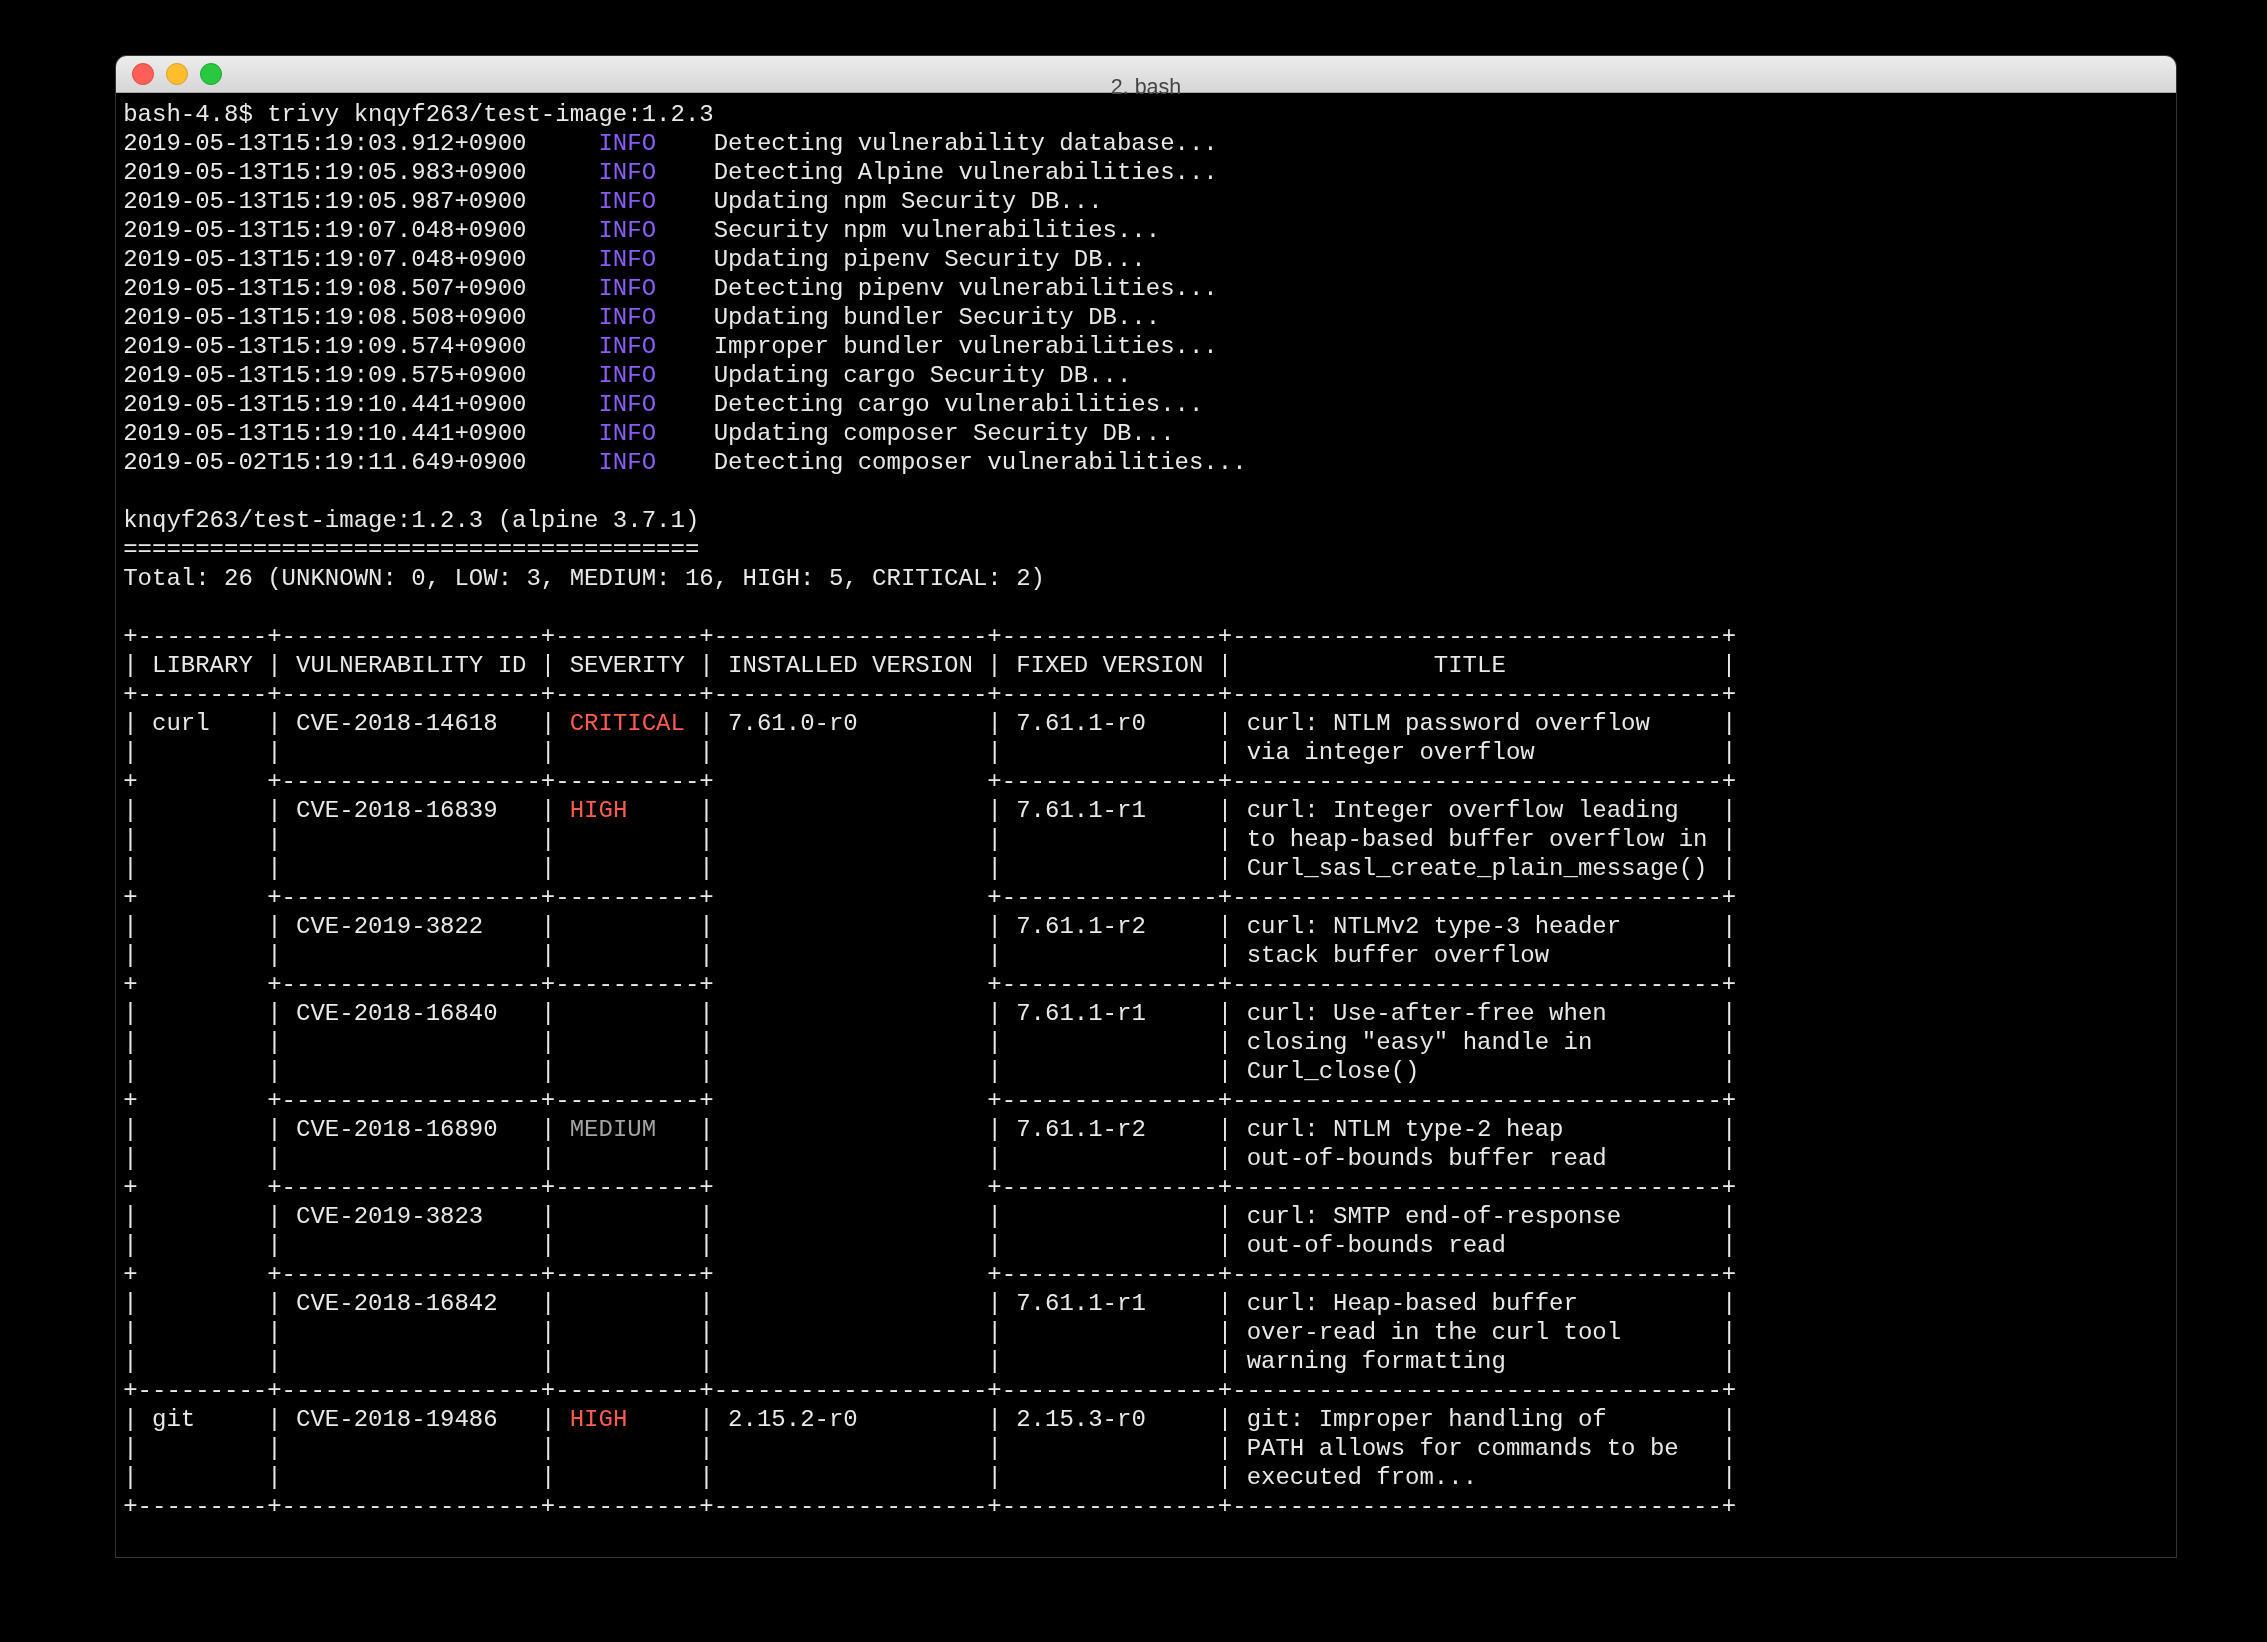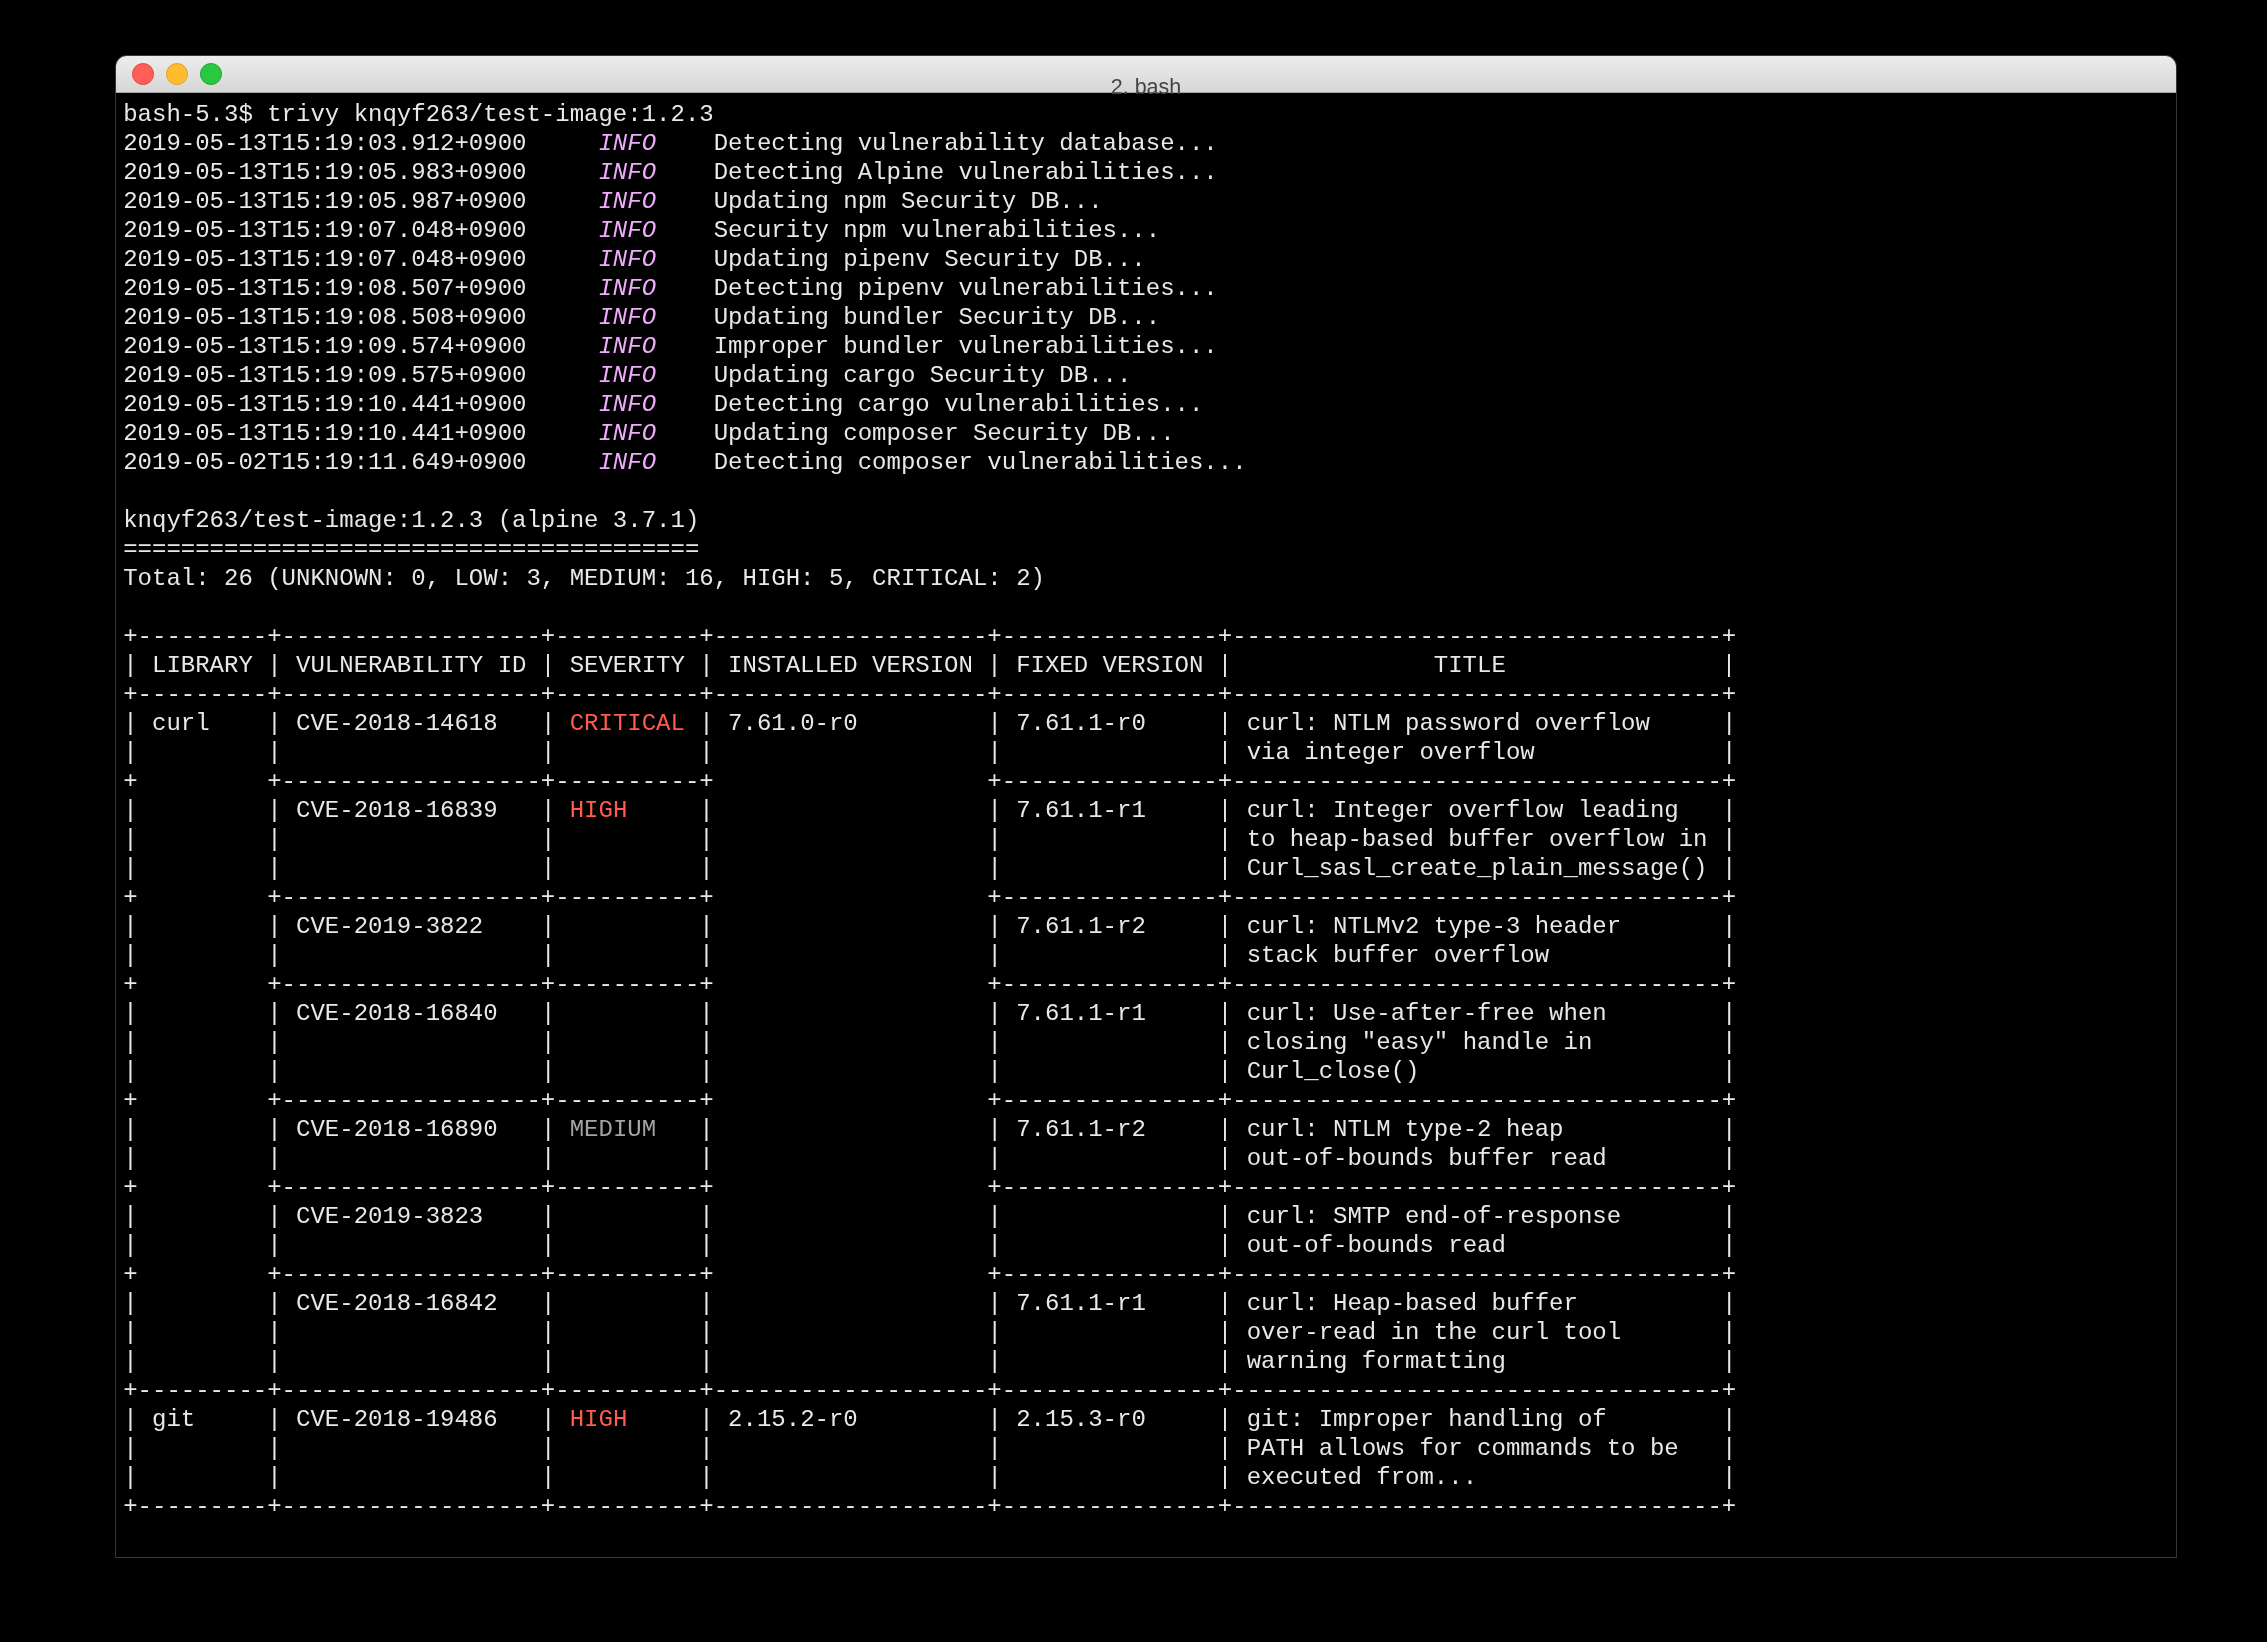--- a/index.html
+++ b/index.html
@@ -52,38 +52,38 @@
   }
   .term {
     padding: 7.2px 7.2px 36px 7.2px;
     font-family: "Menlo","Consolas","Courier New",monospace;
     font-size: 24px;
     line-height: 29px;
     color: #e8e8e8;
     white-space: pre;
     letter-spacing: 0;
   }
-  .blue { color: #f0abfc; font-style: italic; }
+  .blue { color: #8b5cf6; }
   .red { color: #ff5c4d; }
   .yellow { color: #a3a3a3; }
   .white { color: #e8e8e8; }
 </style>
 </head>
 <body>
 
 <div class="window">
   <div class="titlebar">
     <div class="dots">
       <div class="dot red"></div>
       <div class="dot yellow"></div>
       <div class="dot green"></div>
     </div>
     <div class="title">2. bash</div>
   </div>
-  <div class="term" id="term"><span class="white">bash-5.3$ trivy knqyf263/test-image:1.2.3</span>
+  <div class="term" id="term"><span class="white">bash-4.8$ trivy knqyf263/test-image:1.2.3</span>
 <span class="white">2019-05-13T15:19:03.912+0900 </span>    <span class="blue">INFO</span>    <span class="white">Detecting vulnerability database...</span>
 <span class="white">2019-05-13T15:19:05.983+0900 </span>    <span class="blue">INFO</span>    <span class="white">Detecting Alpine vulnerabilities...</span>
 <span class="white">2019-05-13T15:19:05.987+0900 </span>    <span class="blue">INFO</span>    <span class="white">Updating npm Security DB...</span>
 <span class="white">2019-05-13T15:19:07.048+0900 </span>    <span class="blue">INFO</span>    <span class="white">Security npm vulnerabilities...</span>
 <span class="white">2019-05-13T15:19:07.048+0900 </span>    <span class="blue">INFO</span>    <span class="white">Updating pipenv Security DB...</span>
 <span class="white">2019-05-13T15:19:08.507+0900 </span>    <span class="blue">INFO</span>    <span class="white">Detecting pipenv vulnerabilities...</span>
 <span class="white">2019-05-13T15:19:08.508+0900 </span>    <span class="blue">INFO</span>    <span class="white">Updating bundler Security DB...</span>
 <span class="white">2019-05-13T15:19:09.574+0900 </span>    <span class="blue">INFO</span>    <span class="white">Improper bundler vulnerabilities...</span>
 <span class="white">2019-05-13T15:19:09.575+0900 </span>    <span class="blue">INFO</span>    <span class="white">Updating cargo Security DB...</span>
 <span class="white">2019-05-13T15:19:10.441+0900 </span>    <span class="blue">INFO</span>    <span class="white">Detecting cargo vulnerabilities...</span>

